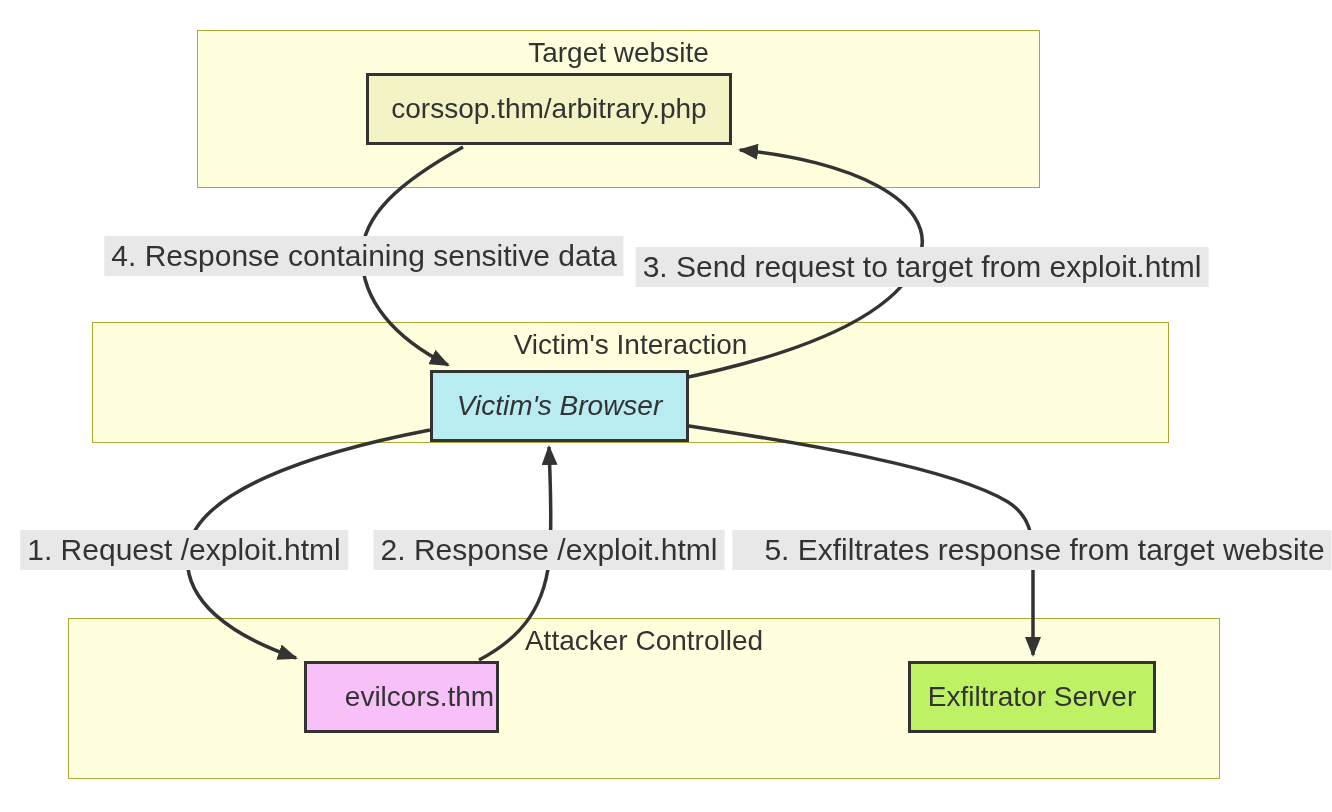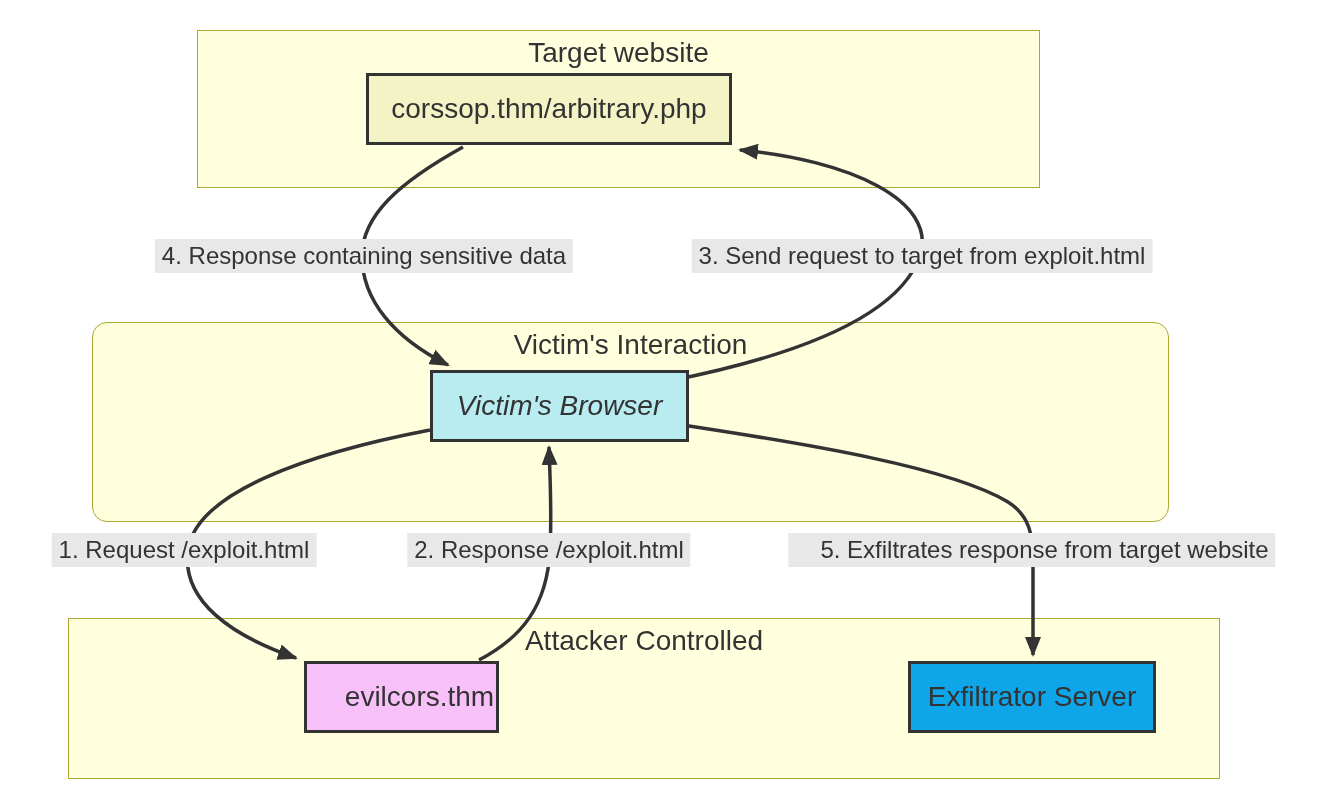--- a/index.html
+++ b/index.html
@@ -20,21 +20,21 @@
     border: 1px solid #aaaa33;
     z-index: 1;
   }
   .container-title {
     text-align: center;
     font-size: 28px;
     padding-top: 6px;
     color: #333333;
   }
   #c-target   { left: 197px; top: 30px;  width: 843px;  height: 158px; }
-  #c-victim   { left: 92px;  top: 322px; width: 1077px; height: 200px; border-radius: 15px; }
+  #c-victim   { left: 92px;  top: 322px; width: 1077px; height: 121px; }
   #c-attacker { left: 68px;  top: 618px; width: 1152px; height: 161px; }
 
   
   .edges { position: absolute; left: 0; top: 0; z-index: 2; }
   .edge  { fill: none; stroke: #333333; stroke-width: 3.5px; }
   .arrowhead { fill: #333333; }
 
   
   .node {
     position: absolute;
@@ -43,35 +43,35 @@
     border: 3px solid #333333;
     display: flex;
     align-items: center;
     justify-content: center;
     font-size: 28px;
     white-space: nowrap;
   }
   #n-corssop     { left: 366px; top: 73px;  width: 366px; height: 72px; background: #f3f3c6; }
   #n-browser     { left: 430px; top: 370px; width: 259px; height: 72px; background: #b8ecf0; font-style: italic; }
   #n-evilcors    { left: 304px; top: 661px; width: 195px; height: 72px; background: #f8c0f8; padding-left: 36px; }
-  #n-exfiltrator { left: 908px; top: 661px; width: 248px; height: 72px; background: #0ea5e9; }
+  #n-exfiltrator { left: 908px; top: 661px; width: 248px; height: 72px; background: #bef264; }
 
   
   .edge-label {
     position: absolute;
     z-index: 4;
     transform: translate(-50%, -50%);
     background: #e8e8e8;
-    font-size: 24px;
+    font-size: 30px;
     padding: 3px 7px;
     white-space: nowrap;
     color: #333333;
   }
   #l-e4 { left: 364px;  top: 256px; }
-  #l-e3 { left: 922px;  top: 256px; }
+  #l-e3 { left: 922px;  top: 267px; }
   #l-e1 { left: 184px;  top: 550px; text-align: right; }
   #l-e2 { left: 549px;  top: 550px; }
   #l-e5 { left: 1032px; top: 550px; padding-left: 32px; }
 </style>
 </head>
 <body>
 
 <div class="canvas">
 
   <div class="container" id="c-target">

